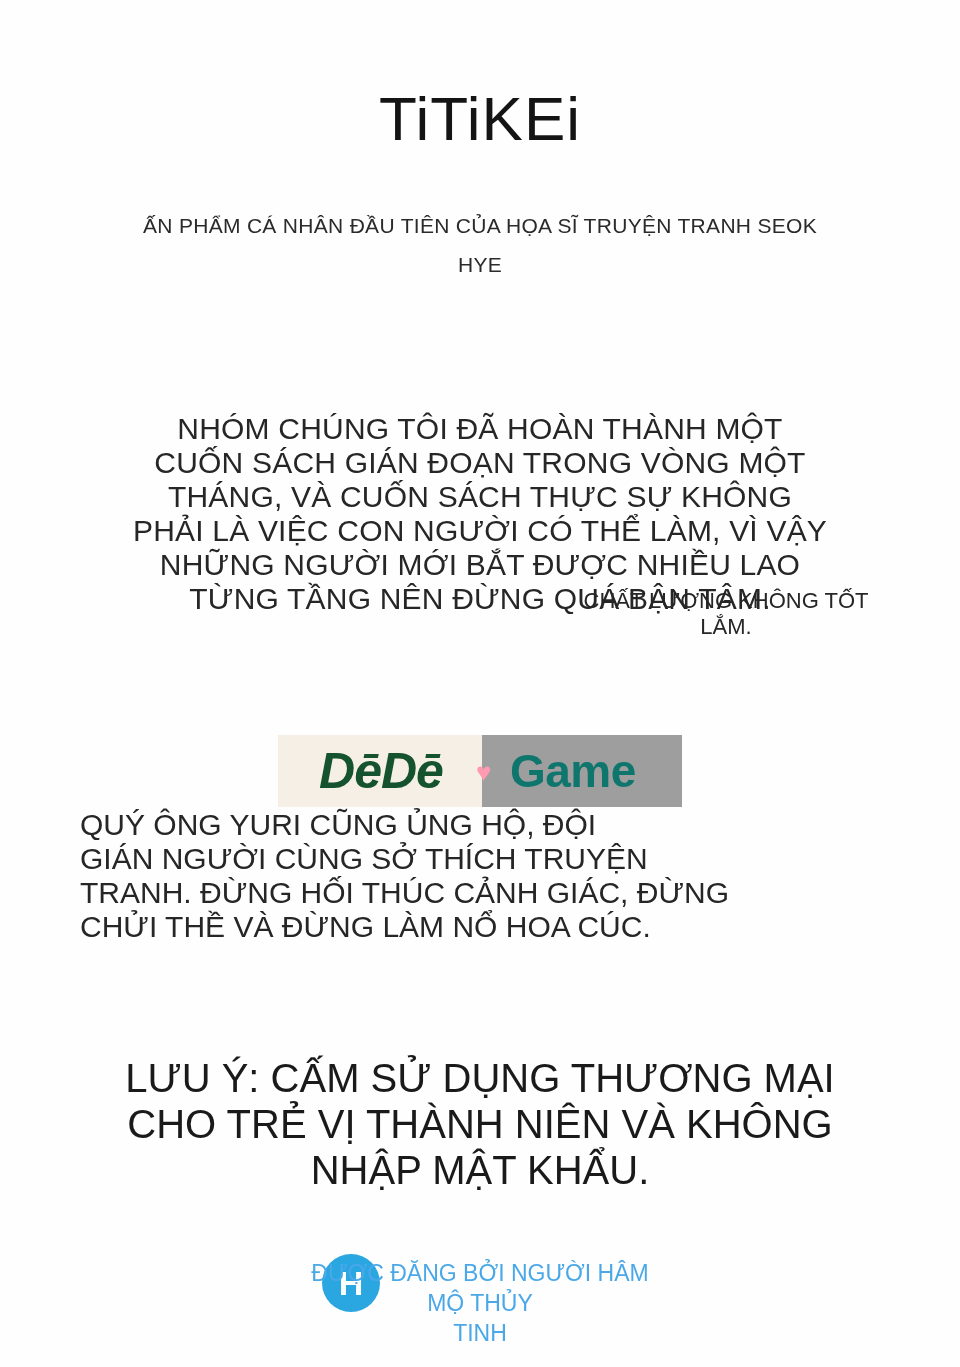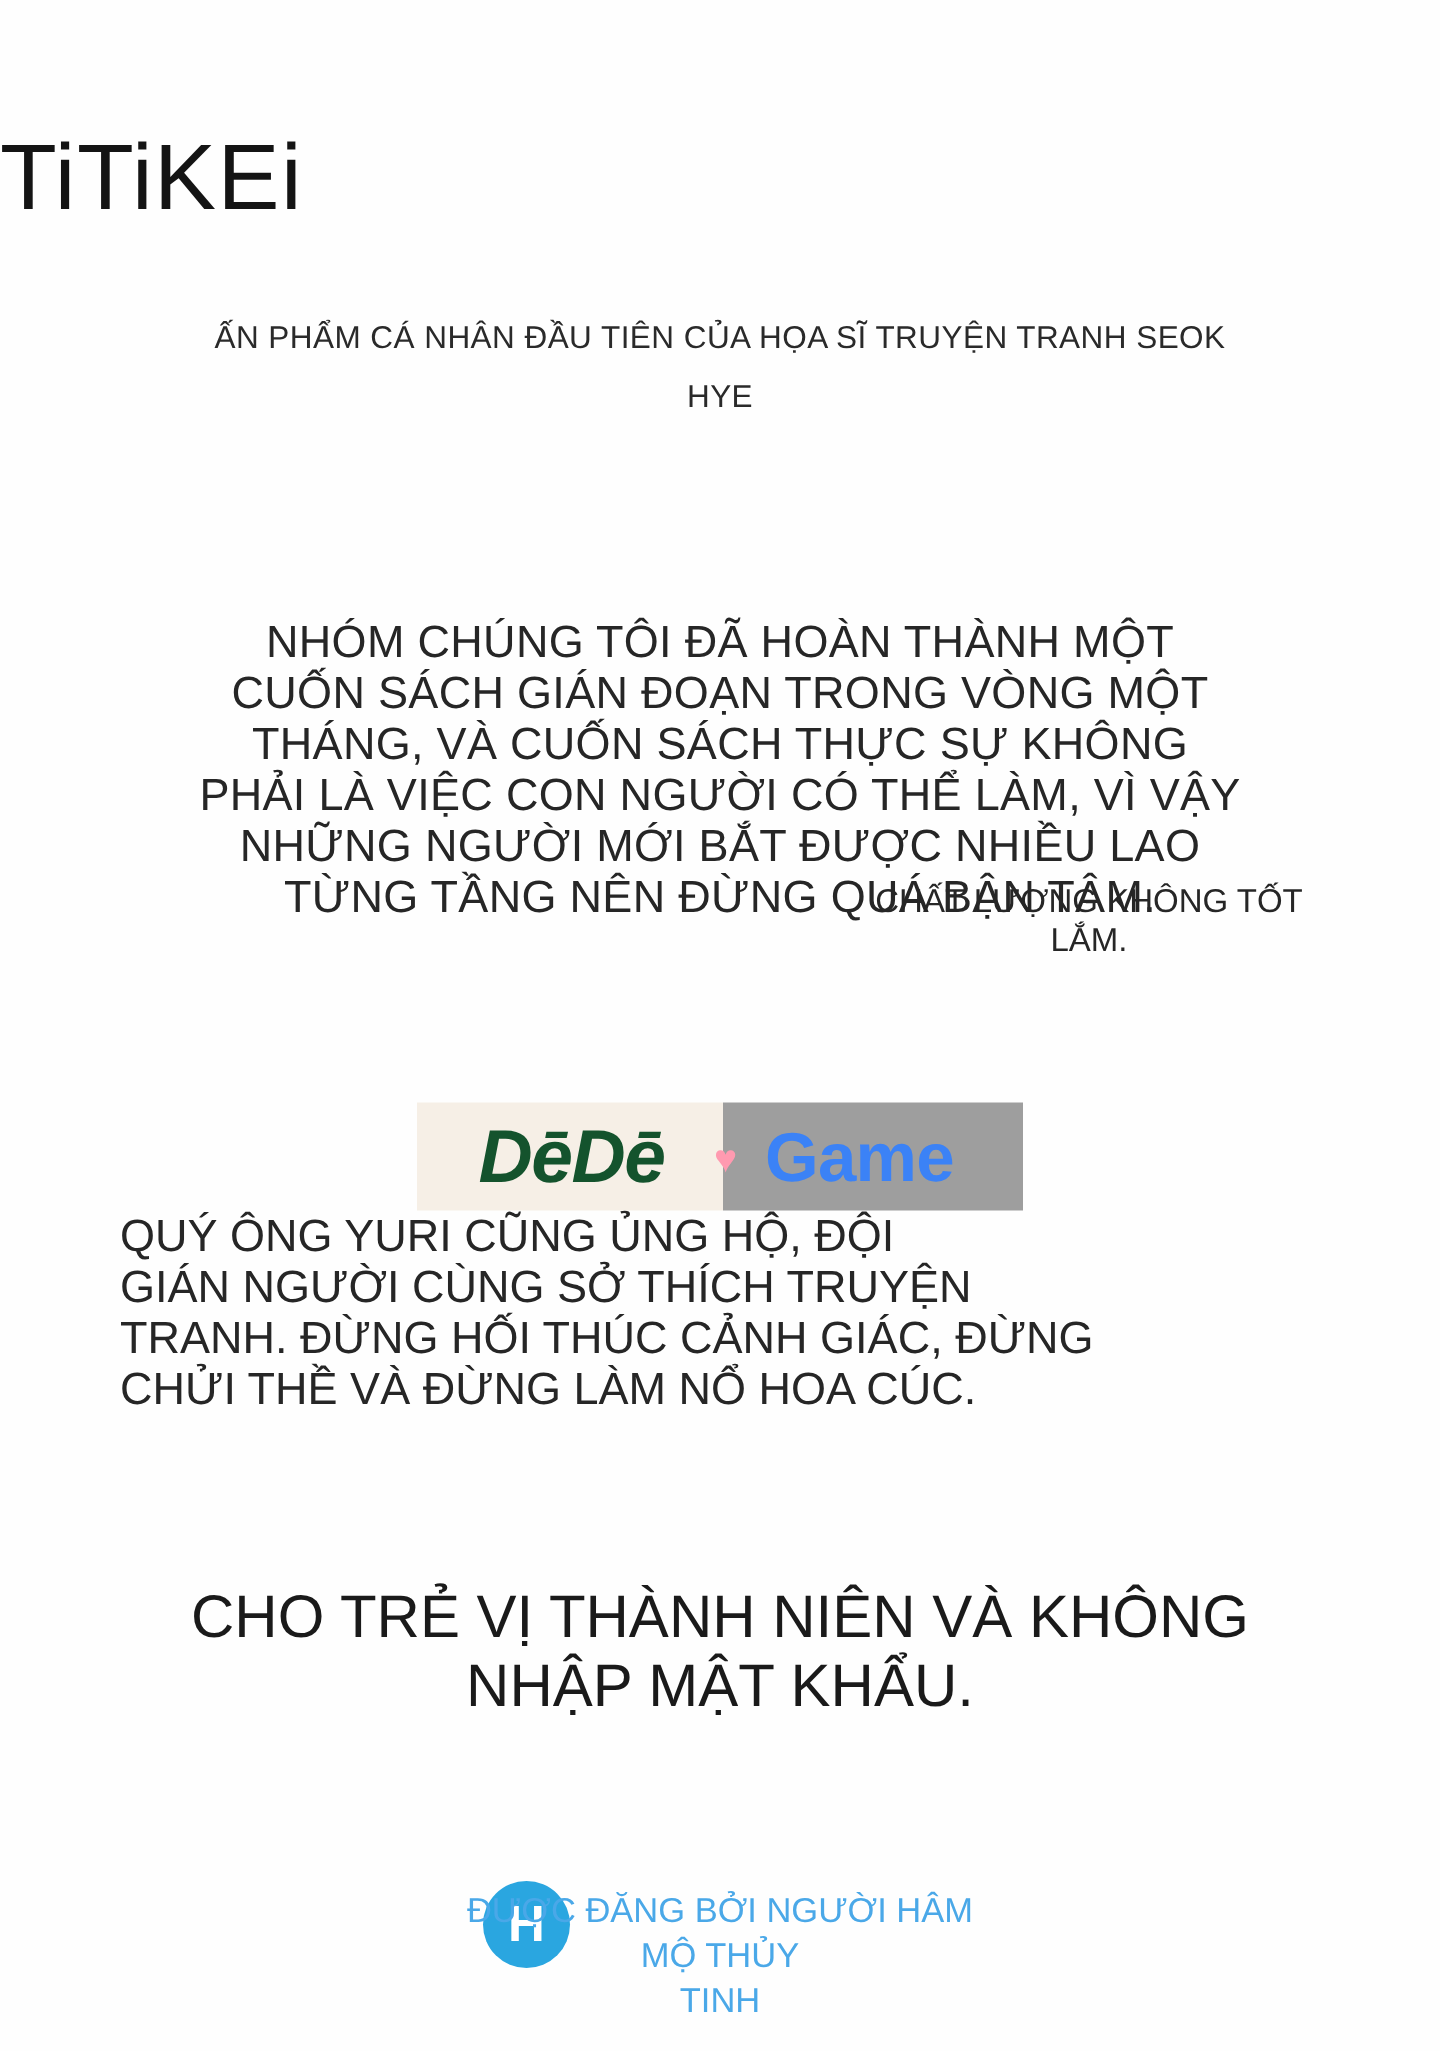--- a/index.html
+++ b/index.html
@@ -19,21 +19,21 @@
     background: #fefefe;
     overflow: hidden;
   }
 
   
   .title {
     position: absolute;
     top: 82px;
     left: 0;
     width: 960px;
-    text-align: left;
+    text-align: center;
     font-size: 62px;
     line-height: 74px;
     letter-spacing: 1px;
     font-weight: 400;
     color: #141414;
   }
 
   
   .subtitle {
     position: absolute;
@@ -122,21 +122,21 @@
     line-height: 26px;
     color: #ff9ab0;
   }
   .wm-game {
     position: absolute;
     left: 232px;
     top: 8px;
     font-size: 46px;
     line-height: 56px;
     font-weight: bold;
-    color: #3b82f6;
+    color: #0f766e;
     letter-spacing: -0.5px;
   }
 
   
   .para2 {
     position: absolute;
     top: 808px;
     left: 80px;
     width: 800px;
     font-size: 30px;
@@ -230,20 +230,21 @@
   </div>
 
   <div class="para2">
     <span class="ln">QUÝ ÔNG YURI CŨNG ỦNG HỘ, ĐỘI</span>
     <span class="ln">GIÁN NGƯỜI CÙNG SỞ THÍCH TRUYỆN</span>
     <span class="ln">TRANH. ĐỪNG HỐI THÚC CẢNH GIÁC, ĐỪNG</span>
     <span class="ln">CHỬI THỀ VÀ ĐỪNG LÀM NỔ HOA CÚC.</span>
   </div>
 
   <div class="notice">
+    <span class="ln">LƯU Ý: CẤM SỬ DỤNG THƯƠNG MẠI</span>
     <span class="ln">CHO TRẺ VỊ THÀNH NIÊN VÀ KHÔNG</span>
     <span class="ln">NHẬP MẬT KHẨU.</span>
   </div>
 
   <div class="footer">
     <div class="footer-badge">H</div>
     <div class="footer-text">
       <span class="ln">ĐƯỢC ĐĂNG BỞI NGƯỜI HÂM MỘ THỦY</span>
       <span class="ln">TINH</span>
     </div>

